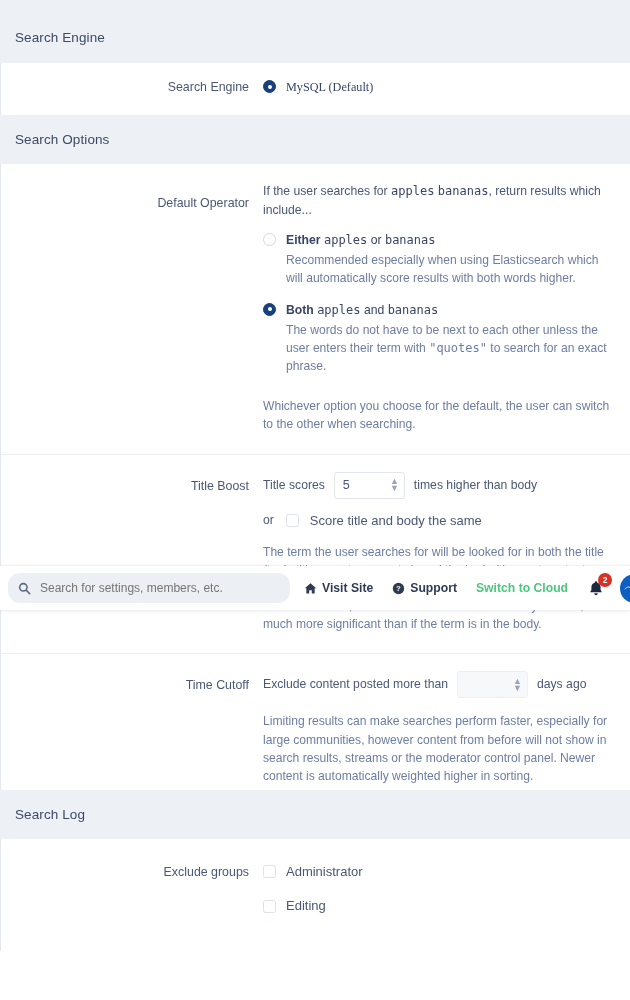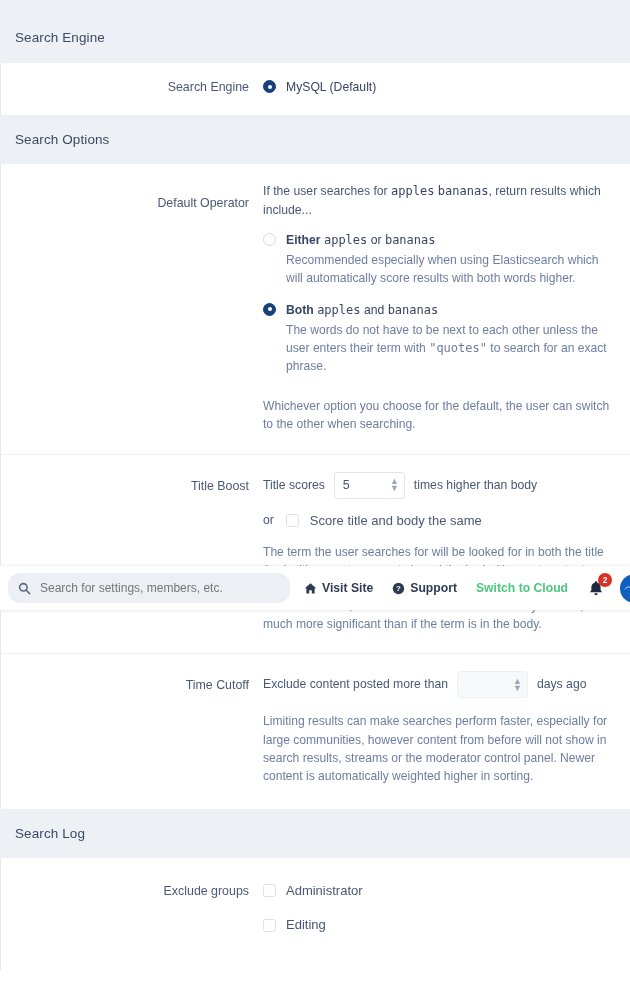--- a/index.html
+++ b/index.html
@@ -236,21 +236,21 @@
 
   <div class="section-head first">
     <span>Search Engine</span>
   </div>
 
   <div class="panel">
     <div class="row">
       <div class="row-label">Search Engine</div>
       <div class="row-body">
 
-        <div class="opt" style="margin-top:-1px;">
+        <div class="opt" style="margin-top:-1px;font-family:Liberation Serif, serif;">
           <span class="radio checked"></span>
           <span class="opt-text">
             <span class="opt-title">MySQL (Default)</span>
           </span>
         </div>
 
 
       </div>
     </div>
   </div>
@@ -321,21 +321,21 @@
           <span style="margin-right:12px;">or</span>
           <span class="cb" style="margin-right:11px;"></span>
           <span class="cb-label">Score title and body the same</span>
         </div>
 
         <div class="note note-tight" style="white-space:pre-line;">The term the user searches for will be looked for in both the title (topic title, event name, etc.), and the body (the post content, event details, etc.).
 Most of the time, if the term matches the title of any content, it is much more significant than if the term is in the body.</div>
       </div>
     </div>
 
-    <div class="row" style="padding-top:17px;padding-bottom:24px;">
+    <div class="row" style="padding-top:17px;padding-bottom:5px;">
       <div class="row-label" style="padding-top:7px;">Time Cutoff</div>
       <div class="row-body">
 
         <div class="inline">
           <span>Exclude content posted more than</span>
           <span class="num-wrap">
             <input class="num empty" type="text" value="" style="">
             <span class="spin">
                 <span>▲</span>
                 <span>▼</span>

